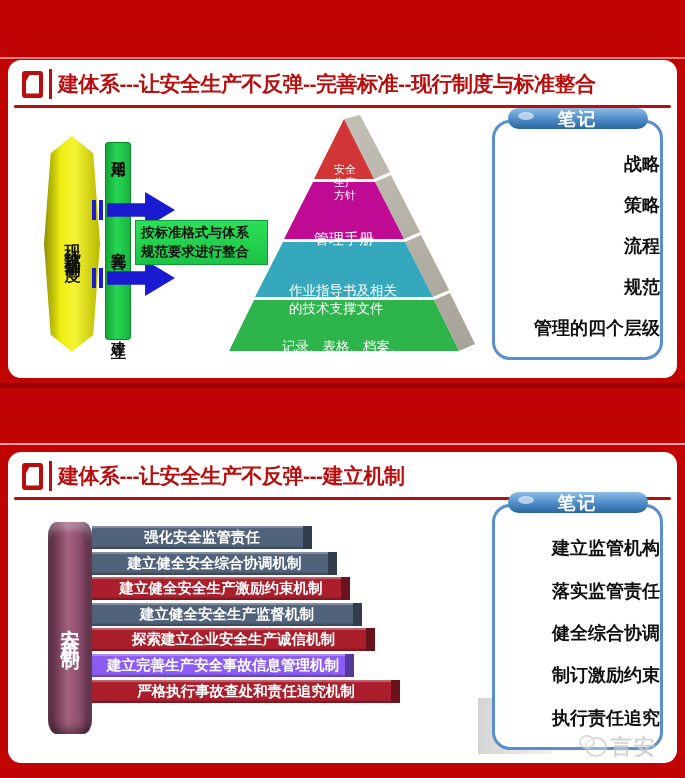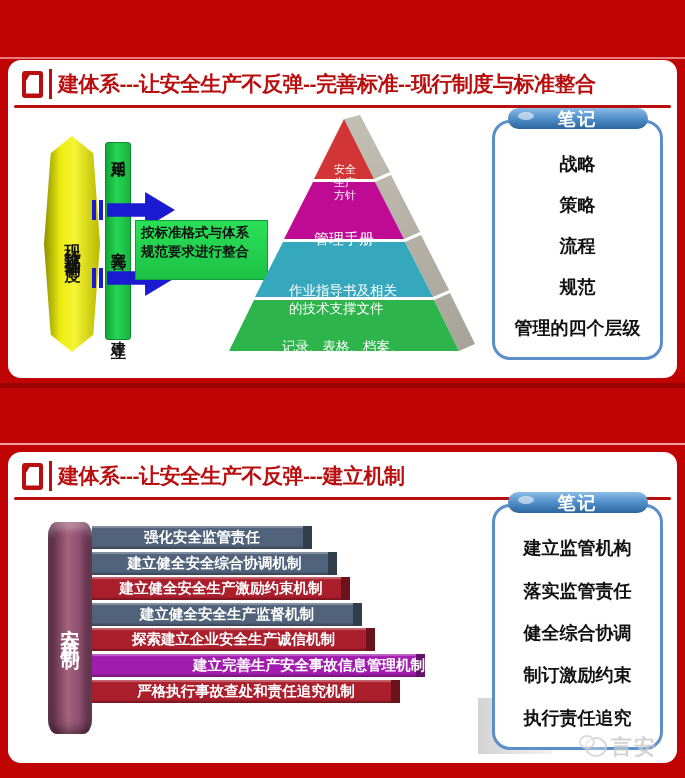--- a/index.html
+++ b/index.html
@@ -32,21 +32,21 @@
     background:linear-gradient(90deg,#12a636,#27d654 45%,#17b53e); border:1px solid #0a8a2a; border-radius:3px;
     display:flex; flex-direction:column; justify-content:space-between; align-items:center; padding:6px 0; }
   .process-bar span { writing-mode:vertical-rl; font-size:15px; font-weight:bold; color:#111; letter-spacing:2px; }
 
   .block-arrow { position:absolute; left:84px; width:84px; height:36px; }
   .block-arrow .stripe { position:absolute; top:8px; width:4px; height:20px; background:#1a1ad0; }
   .block-arrow .s2 { left:7px; }
   .block-arrow .body { position:absolute; left:15px; top:0; width:68px; height:36px; background:#1a1ad0;
     clip-path:polygon(0 31%, 56% 31%, 56% 0, 100% 50%, 56% 100%, 56% 69%, 0 69%); }
 
-  .note-box { position:absolute; left:127px; top:160px; width:133px; height:60px;
+  .note-box { position:absolute; left:127px; top:160px; width:133px; height:45px;
     background:linear-gradient(180deg,#2ae057,#1cc246); border:1px solid #0f9e36;
     font-size:13.5px; font-weight:bold; color:#111; line-height:1.4; padding:3px 5px; }
 
   
   .pyramid { position:absolute; left:215px; top:55px; width:260px; height:245px; }
   .pyr-shape { position:absolute; inset:0; }
   .slab { background:linear-gradient(135deg,#ccc9bf,#a5a196); }
   .slab1 { clip-path:polygon(121px 4px, 137px 0px, 167px 57px, 151px 64px); }
   .slab2 { clip-path:polygon(152px 67px, 168px 60px, 197px 117px, 181px 124px); }
   .slab3 { clip-path:polygon(182px 127px, 198px 120px, 226px 175px, 210px 182px); }
@@ -64,21 +64,21 @@
   
   .notes-box { position:absolute; left:484px; width:171px; border:3px solid #5b8fc9; border-radius:18px; background:#fff; }
   #notes1 { top:60px; height:240px; }
   #notes2 { top:52px; height:246px; }
   .notes-pill { position:absolute; left:50%; transform:translateX(-50%); top:-15px; width:140px; height:21px;
     background:linear-gradient(180deg,#8cbde6 0%,#5693cc 45%,#2b659f 100%); border-radius:16px;
     display:flex; align-items:center; justify-content:center; color:#fff; font-size:18px; font-weight:bold; letter-spacing:2px; }
   .notes-pill::before { content:""; position:absolute; left:10px; top:4px; width:16px; height:8px;
     background:rgba(255,255,255,.55); border-radius:50%; }
   .notes-items { position:absolute; left:0; right:0; top:20px; bottom:8px;
-    display:flex; flex-direction:column; justify-content:space-around; align-items:center; }
+    display:flex; flex-direction:column; justify-content:space-around; align-items:flex-end; }
   .notes-items div { font-size:18px; font-weight:bold; color:#111; }
 
   
   .watermark { position:absolute; display:flex; align-items:center; gap:4px; opacity:.8; }
   .wm-bubble { position:relative; width:22px; height:20px; border:2px solid #cdcdcd; border-radius:50%; background:rgba(255,255,255,.4); }
   .wm-bubble::before { content:""; position:absolute; left:-8px; top:-4px; width:12px; height:10px;
     border:2px solid #d4d4d4; border-radius:50%; background:rgba(255,255,255,.5); }
   .wm-text { font-size:21px; font-weight:bold; color:#c9c9c9; text-shadow:0 0 2px #fff; letter-spacing:2px; }
   #wm2 { right:20px; top:281px; }
 
@@ -196,21 +196,21 @@
         <span class="stair-riser"></span>
       </div>
       <div class="stair-row" style="width: 270px; background-color: rgb(81, 98, 123);">
         <span class="stair-label">建立健全安全生产监督机制</span>
         <span class="stair-riser"></span>
       </div>
       <div class="stair-row" style="width: 283px; background-color: rgb(171, 31, 45);">
         <span class="stair-label">探索建立企业安全生产诚信机制</span>
         <span class="stair-riser"></span>
       </div>
-      <div class="stair-row" style="width: 333px; background-color: #a21caf; justify-content: flex-end;">
+      <div class="stair-row" style="width: 262px; background-color: #8b5cf6;">
         <span class="stair-label">建立完善生产安全事故信息管理机制</span>
         <span class="stair-riser"></span>
       </div>
       <div class="stair-row" style="width: 308px; background-color: rgb(171, 31, 45);">
         <span class="stair-label">严格执行事故查处和责任追究机制</span>
         <span class="stair-riser"></span>
       </div>
     </div>
 
     <div class="notes-box" id="notes2">

